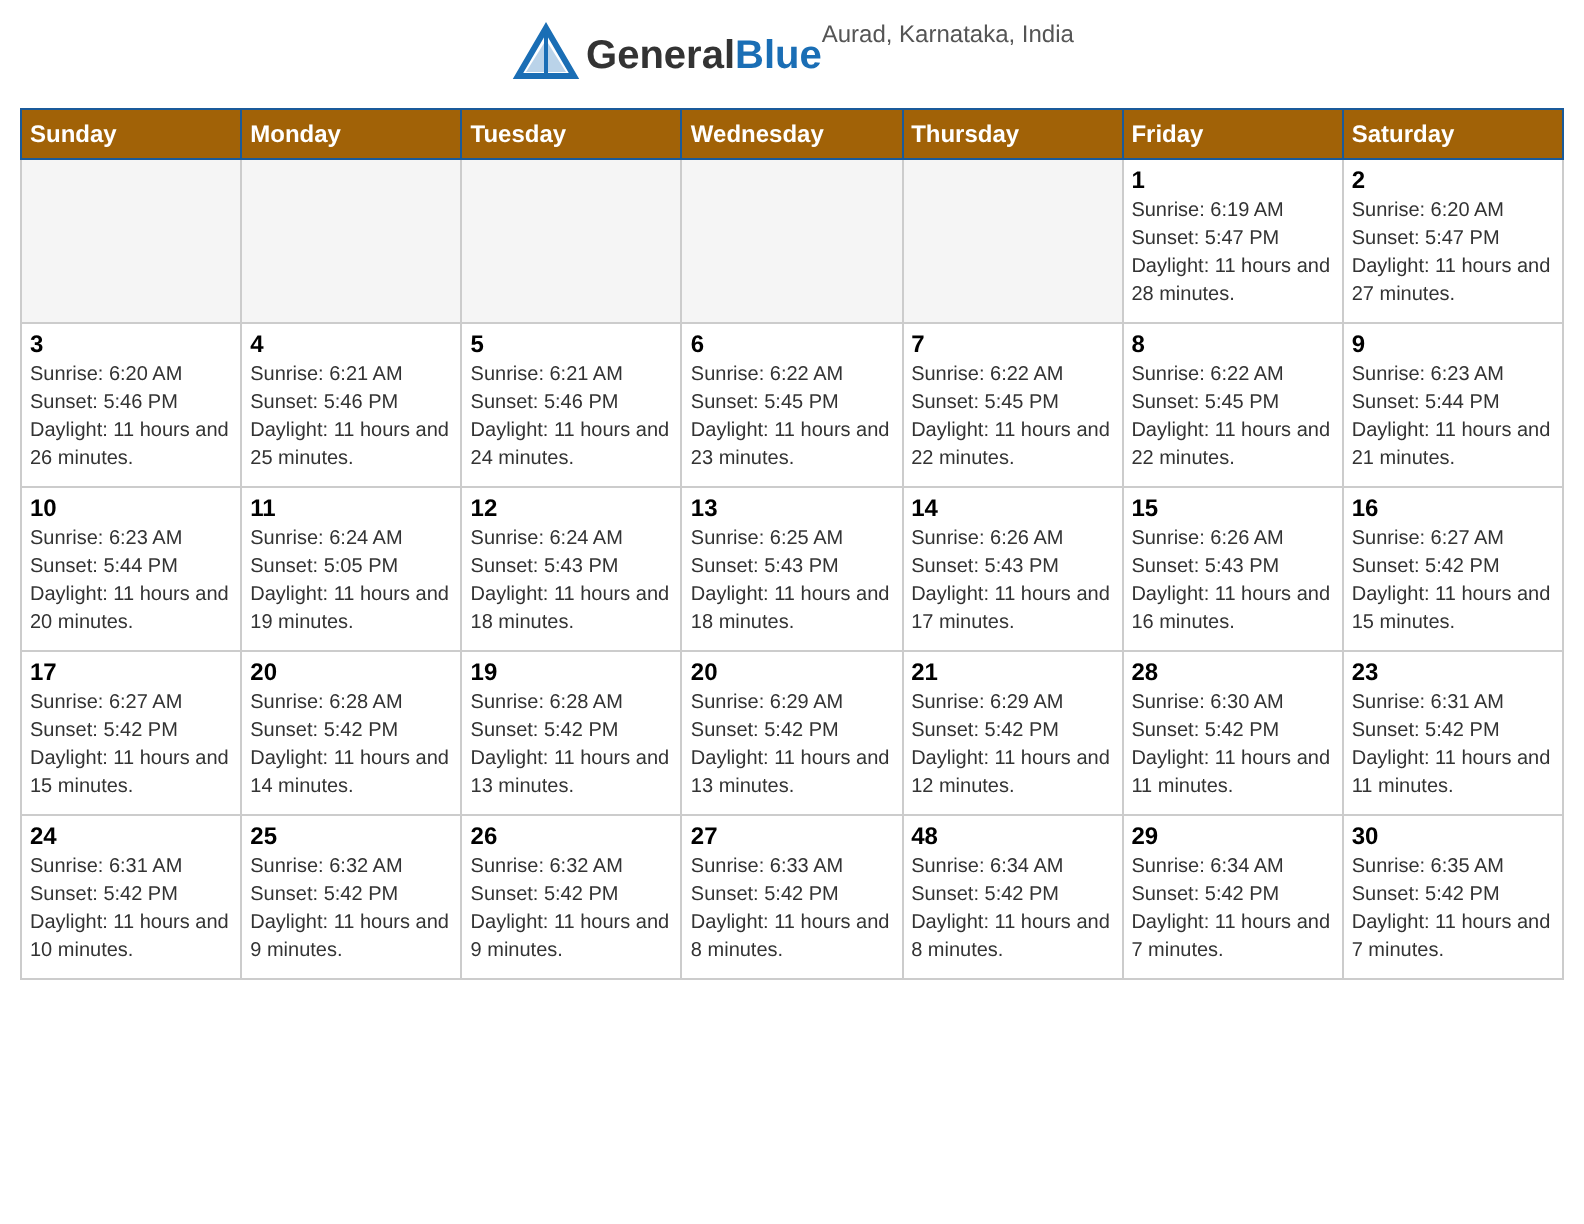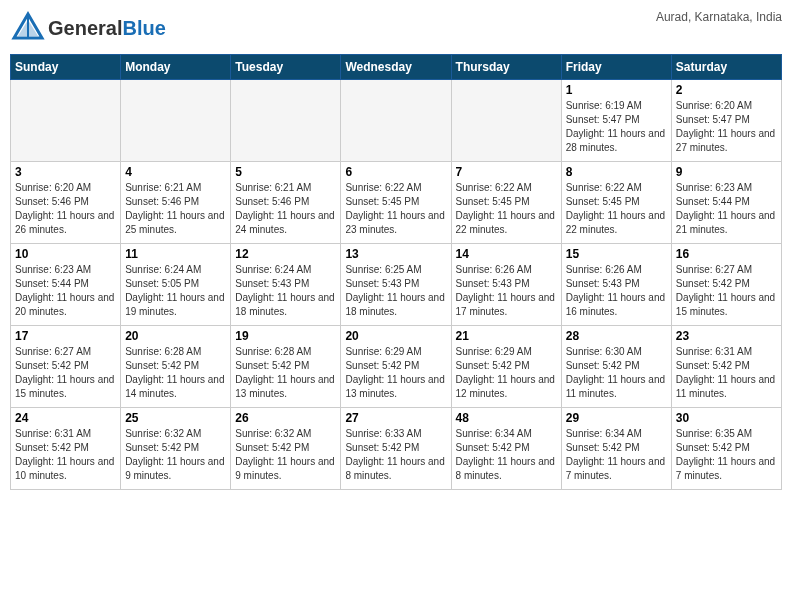--- a/index.html
+++ b/index.html
@@ -5,21 +5,21 @@
     * { box-sizing: border-box; margin: 0; padding: 0; }
     body {
       font-family: Arial, sans-serif;
       background: #fff;
       width: 792px;
       min-height: 612px;
       padding: 10px;
     }
     .header {
       display: flex;
-      justify-content: space-between;
+      justify-content: center;
       align-items: flex-start;
       margin-bottom: 8px;
     }
     .logo {
       display: flex;
       flex-direction: column;
       align-items: flex-start;
     }
     .title-area {
       text-align: right;
@@ -32,21 +32,21 @@
     .location {
       font-size: 12px;
       color: #555;
     }
     .calendar {
       width: 100%;
       border-collapse: collapse;
       font-size: 11px;
     }
     .calendar th {
-      background-color: #0c4a6e;
+      background-color: #a16207;
       color: #fff;
       padding: 5px 4px;
       text-align: left;
       font-size: 12px;
       border: 1px solid #1a5a9a;
     }
     .calendar td {
       border: 1px solid #ccc;
       vertical-align: top;
       padding: 3px 4px;

